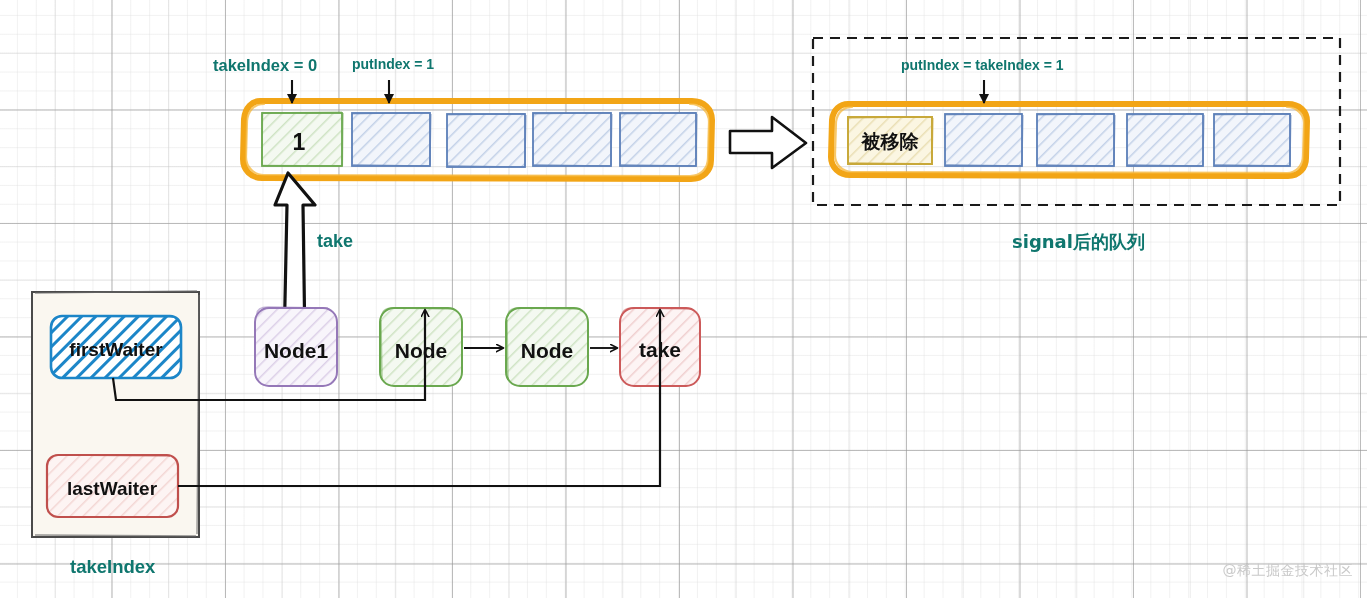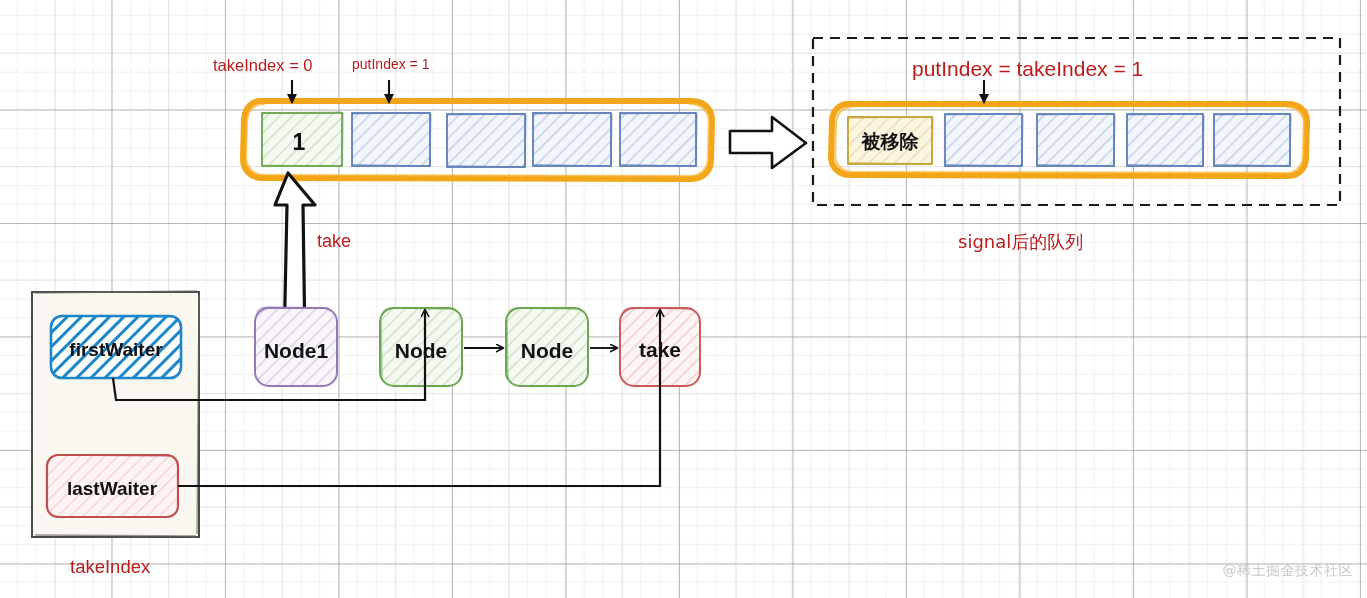--- a/index.html
+++ b/index.html
@@ -26,21 +26,21 @@
       113.5px 113.5px,
       113.5px 113.5px,
       56.75px 56.75px,
       56.75px 56.75px,
       18.9px 18.9px,
       18.9px 18.9px;
     background-position:-2px -4px,-2px -4px,-2px -4px,-2px -4px,-2px -4px,-2px -4px;
     z-index:0;
   }
   #stage{position:absolute;left:0;top:0;width:1367px;height:598px;z-index:2;}
-  .lbl{position:absolute;font-weight:normal;color:#b91c1c;white-space:nowrap;}
+  .lbl{position:absolute;font-weight:bold;color:#0f766e;white-space:nowrap;}
   svg.layer{position:absolute;left:0;top:0;width:1367px;height:598px;overflow:visible;}
   #watermark{
     position:absolute;right:14px;bottom:18px;
     color:#c9c9c9;font-size:14px;letter-spacing:.5px;
     font-family:"DejaVu Sans","Liberation Sans",sans-serif;
     user-select:none;
   }
   
   text{font-family:"Liberation Sans","DejaVu Sans",sans-serif;font-weight:bold;fill:#111;}
 </style>
@@ -218,20 +218,20 @@
     <path d="M113,378 L116,400 L425,400 L425,392 L425,310" fill="none" stroke="#111" stroke-width="2.2" stroke-linejoin="miter" marker-end="url(#arrHead)"></path>
 
     <path d="M178,486 L660,486 L660,310" fill="none" stroke="#111" stroke-width="2.2" stroke-linejoin="miter" marker-end="url(#arrHead)"></path>
   </svg>
 
   <div class="lbl" style="left:213px;top:56px;font-size:16.5px;">takeIndex = 0</div>
   <div class="lbl" style="left:352px;top:56px;font-size:14px;">putIndex = 1</div>
 
   <div class="lbl" style="left:317px;top:231px;font-size:18px;">take</div>
 
-  <div class="lbl" style="left:901px;top:57px;font-size:21px;margin-left:11px;">putIndex = takeIndex = 1</div>
-
-  <div class="lbl" style="left:958px;top:230px;font-size:18px;font-family:'DejaVu Sans','Liberation Sans',sans-serif;">signal后的队列</div>
+  <div class="lbl" style="left:901px;top:57px;font-size:14px;">putIndex = takeIndex = 1</div>
+
+  <div class="lbl" style="left:1012px;top:230px;font-size:18px;font-family:'DejaVu Sans','Liberation Sans',sans-serif;">signal后的队列</div>
 
   <div class="lbl" style="left:70px;top:556px;font-size:18.5px;">takeIndex</div>
 
   <div id="watermark">@稀土掘金技术社区</div>
 </div>
 
 </body></html>

